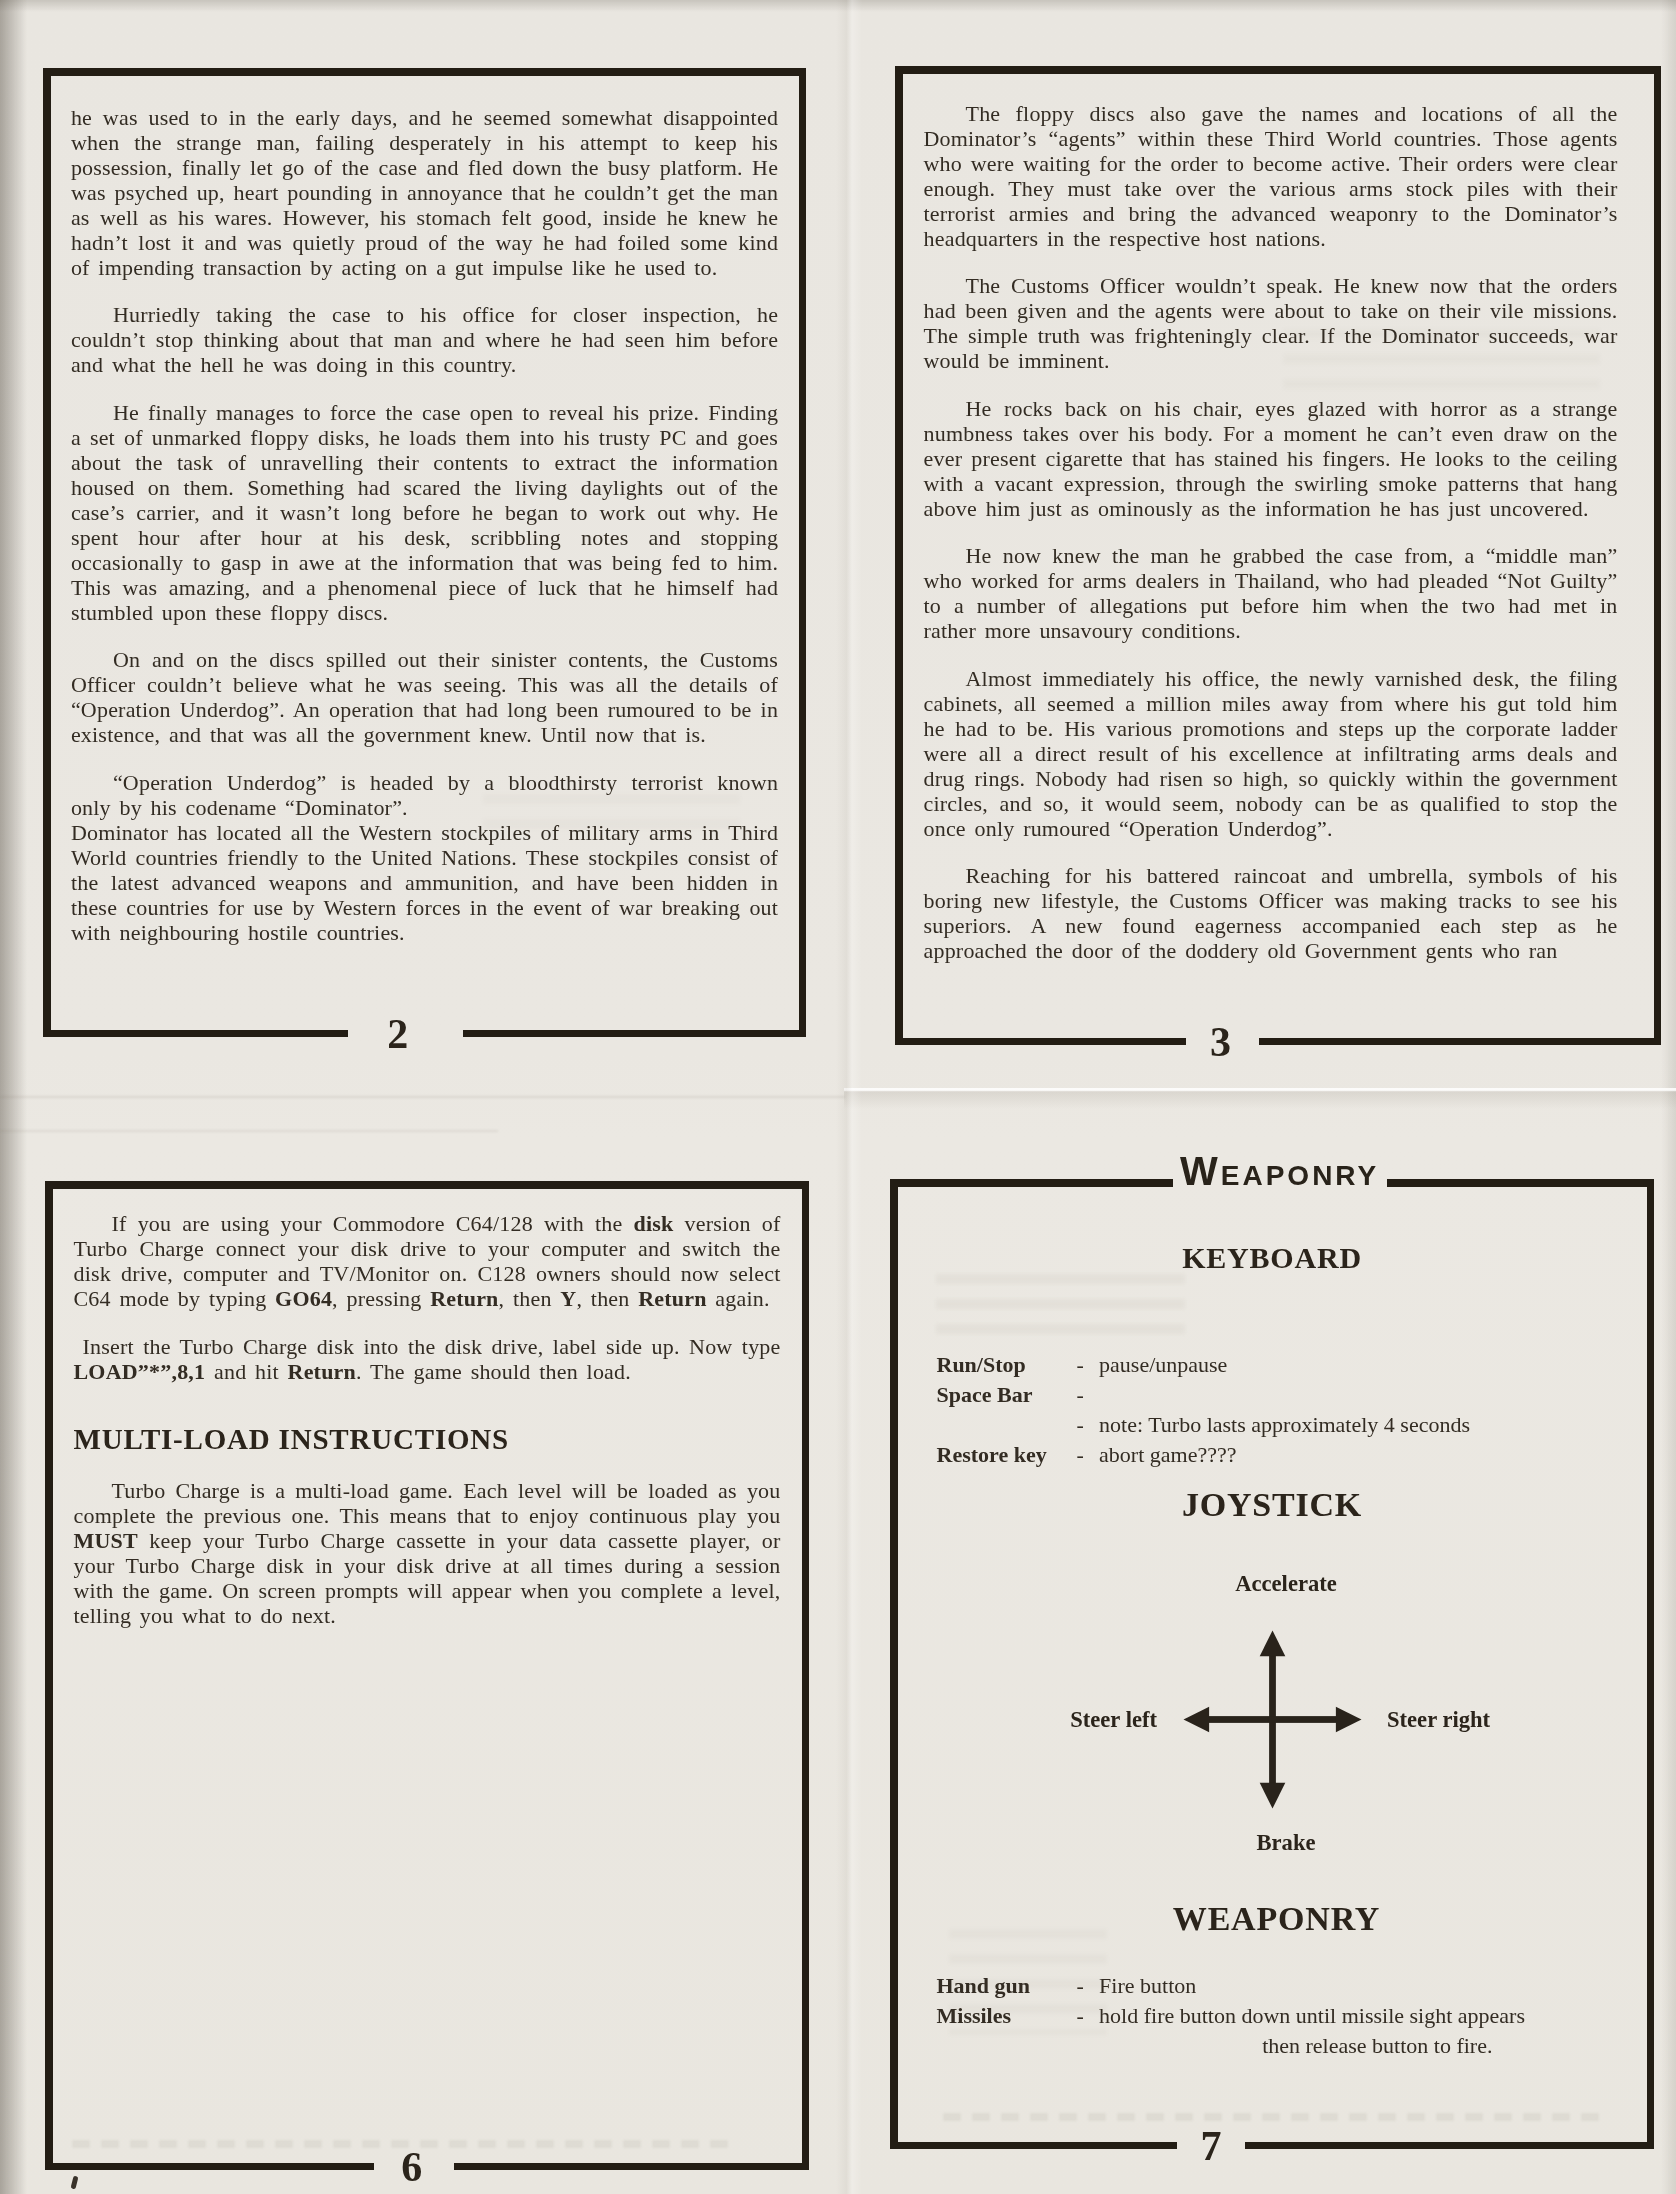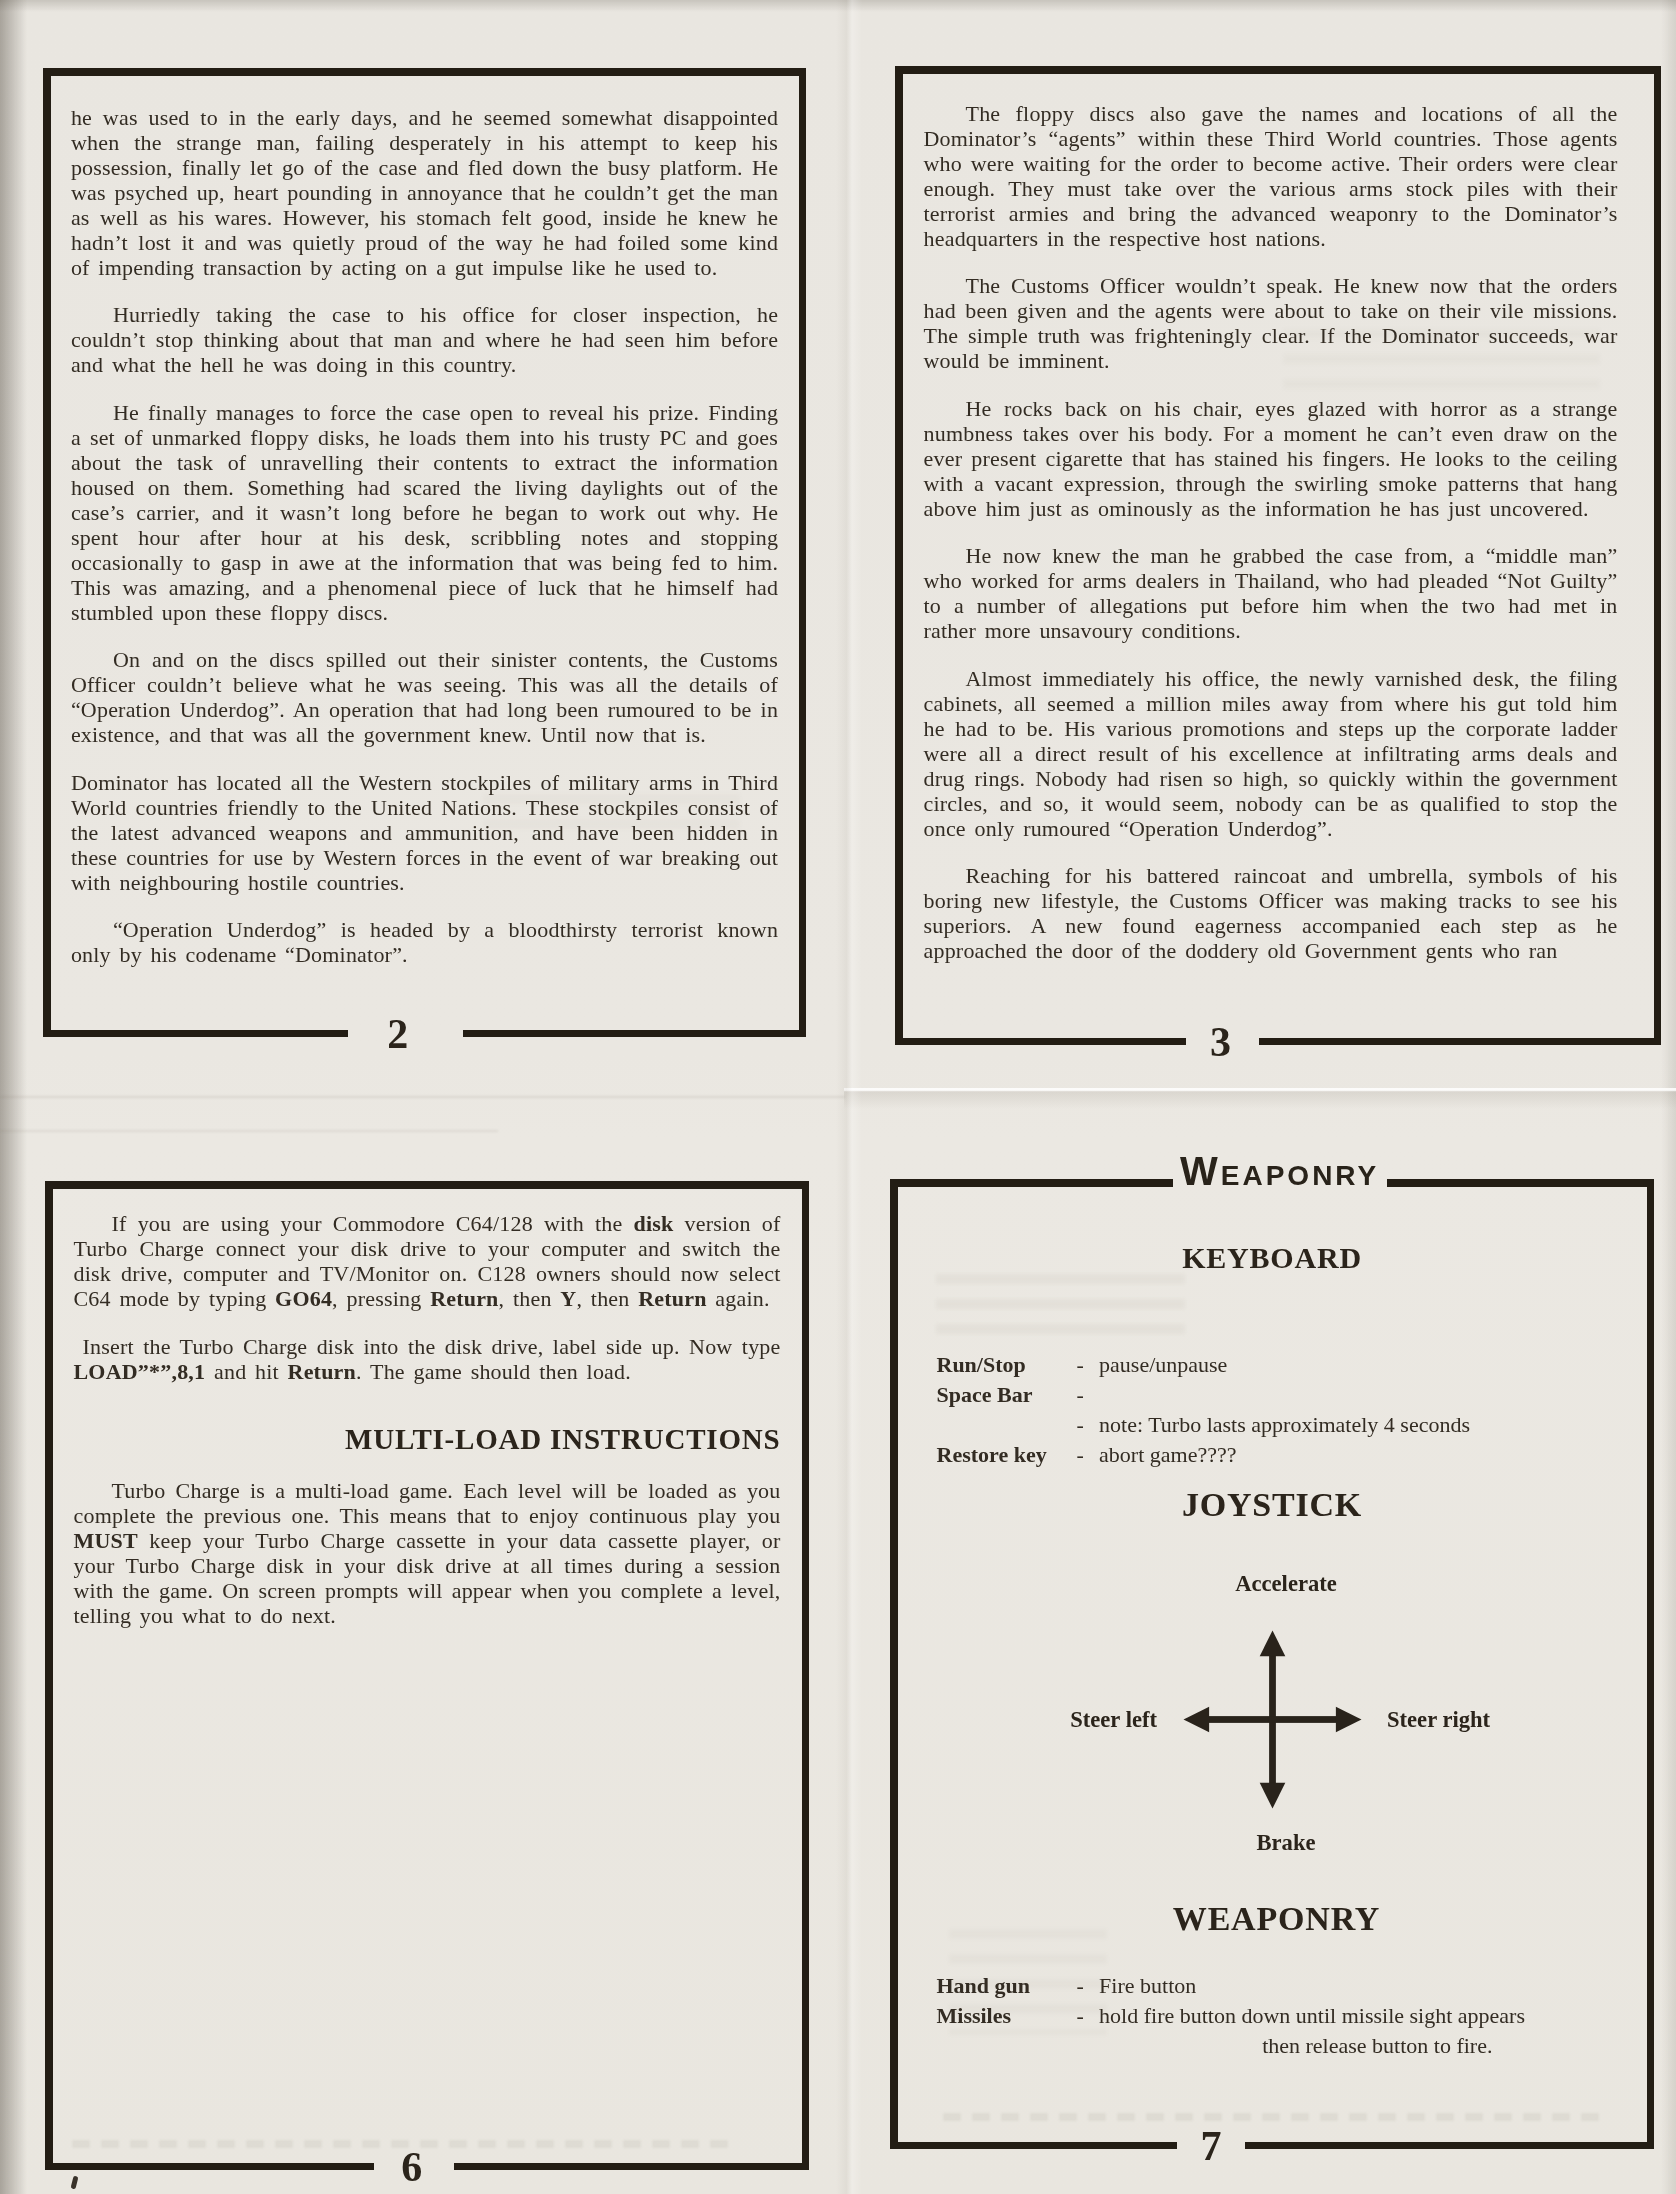--- a/index.html
+++ b/index.html
@@ -43,21 +43,21 @@
   .para{margin:0 0 22.6px 0;text-align:justify;font-size:22px;line-height:25px;
     word-spacing:3px;letter-spacing:0.2px;color:#332c23;}
   .para.tight{margin-bottom:0;}
   .ind{text-indent:42px;}
   .ind-lg{text-indent:38px;}
   .ind-md{text-indent:21px;}
   .ind-sm{text-indent:9px;}
   b{font-weight:700;}
 
   
-  .ml-heading{text-align:right;font-weight:700;font-size:29px;letter-spacing:0.8px;
+  .ml-heading{text-align:left;font-weight:700;font-size:29px;letter-spacing:0.8px;
     margin:39px 0 22.6px 0;color:#2b241b;}
 
   
   .controls-title{position:absolute;top:-27px;left:51%;transform:translateX(-50%);
     font-family:"Liberation Sans","DejaVu Sans",sans-serif;font-weight:700;
     font-size:28px;line-height:39px;letter-spacing:3px;color:#29231a;white-space:nowrap;}
   .controls-title::first-letter{font-size:40px;}
   .sec-heading{text-align:center;font-weight:700;color:#2b241b;letter-spacing:0.8px;}
   .h-keyboard{font-size:30px;margin:54px 0 0 0;}
   .h-joystick{font-size:34px;margin:16.6px 0 0 0;}
@@ -98,22 +98,22 @@
   <div class="bar right"></div>
   <div class="bar top"></div>
   <div class="bar bseg" style="left:0;width:40%;"></div>
   <div class="bar bseg" style="left:55%;right:0;"></div>
   <div class="pagenum" style="left:46.5%;">2</div>
   <div class="content" style="padding:29px 20.4px 0 20.4px;">
     <p class="para">he was used to in the early days, and he seemed somewhat disappointed when the strange man, failing desperately in his attempt to keep his possession, finally let go of the case and fled down the busy platform. He was psyched up, heart pounding in annoyance that he couldn’t get the man as well as his wares. However, his stomach felt good, inside he knew he hadn’t lost it and was quietly proud of the way he had foiled some kind of impending transaction by acting on a gut impulse like he used to.</p>
     <p class="para ind">Hurriedly taking the case to his office for closer inspection, he couldn’t stop thinking about that man and where he had seen him before and what the hell he was doing in this country.</p>
     <p class="para ind">He finally manages to force the case open to reveal his prize. Finding a set of unmarked floppy disks, he loads them into his trusty PC and goes about the task of unravelling their contents to extract the information housed on them. Something had scared the living daylights out of the case’s carrier, and it wasn’t long before he began to work out why. He spent hour after hour at his desk, scribbling notes and stopping occasionally to gasp in awe at the information that was being fed to him. This was amazing, and a phenomenal piece of luck that he himself had stumbled upon these floppy discs.</p>
     <p class="para ind">On and on the discs spilled out their sinister contents, the Customs Officer couldn’t believe what he was seeing. This was all the details of “Operation Underdog”. An operation that had long been rumoured to be in existence, and that was all the government knew. Until now that is.</p>
+    <p class="para ind tight">“Operation Underdog” is headed by a bloodthirsty terrorist known only by his codename “Dominator”.</p>
     <p class="para">Dominator has located all the Western stockpiles of military arms in Third World countries friendly to the United Nations. These stockpiles consist of the latest advanced weapons and ammunition, and have been hidden in these countries for use by Western forces in the event of war breaking out with neighbouring hostile countries.</p>
-    <p class="para ind tight">“Operation Underdog” is headed by a bloodthirsty terrorist known only by his codename “Dominator”.</p>
   </div>
 </section>
 
 <section class="page" style="left:895px;top:66px;width:766px;height:979px;">
   <div class="bar left"></div>
   <div class="bar right"></div>
   <div class="bar top"></div>
   <div class="bar bseg" style="left:0;width:38%;"></div>
   <div class="bar bseg" style="left:47.5%;right:0;"></div>
   <div class="pagenum" style="left:42.5%;">3</div>

